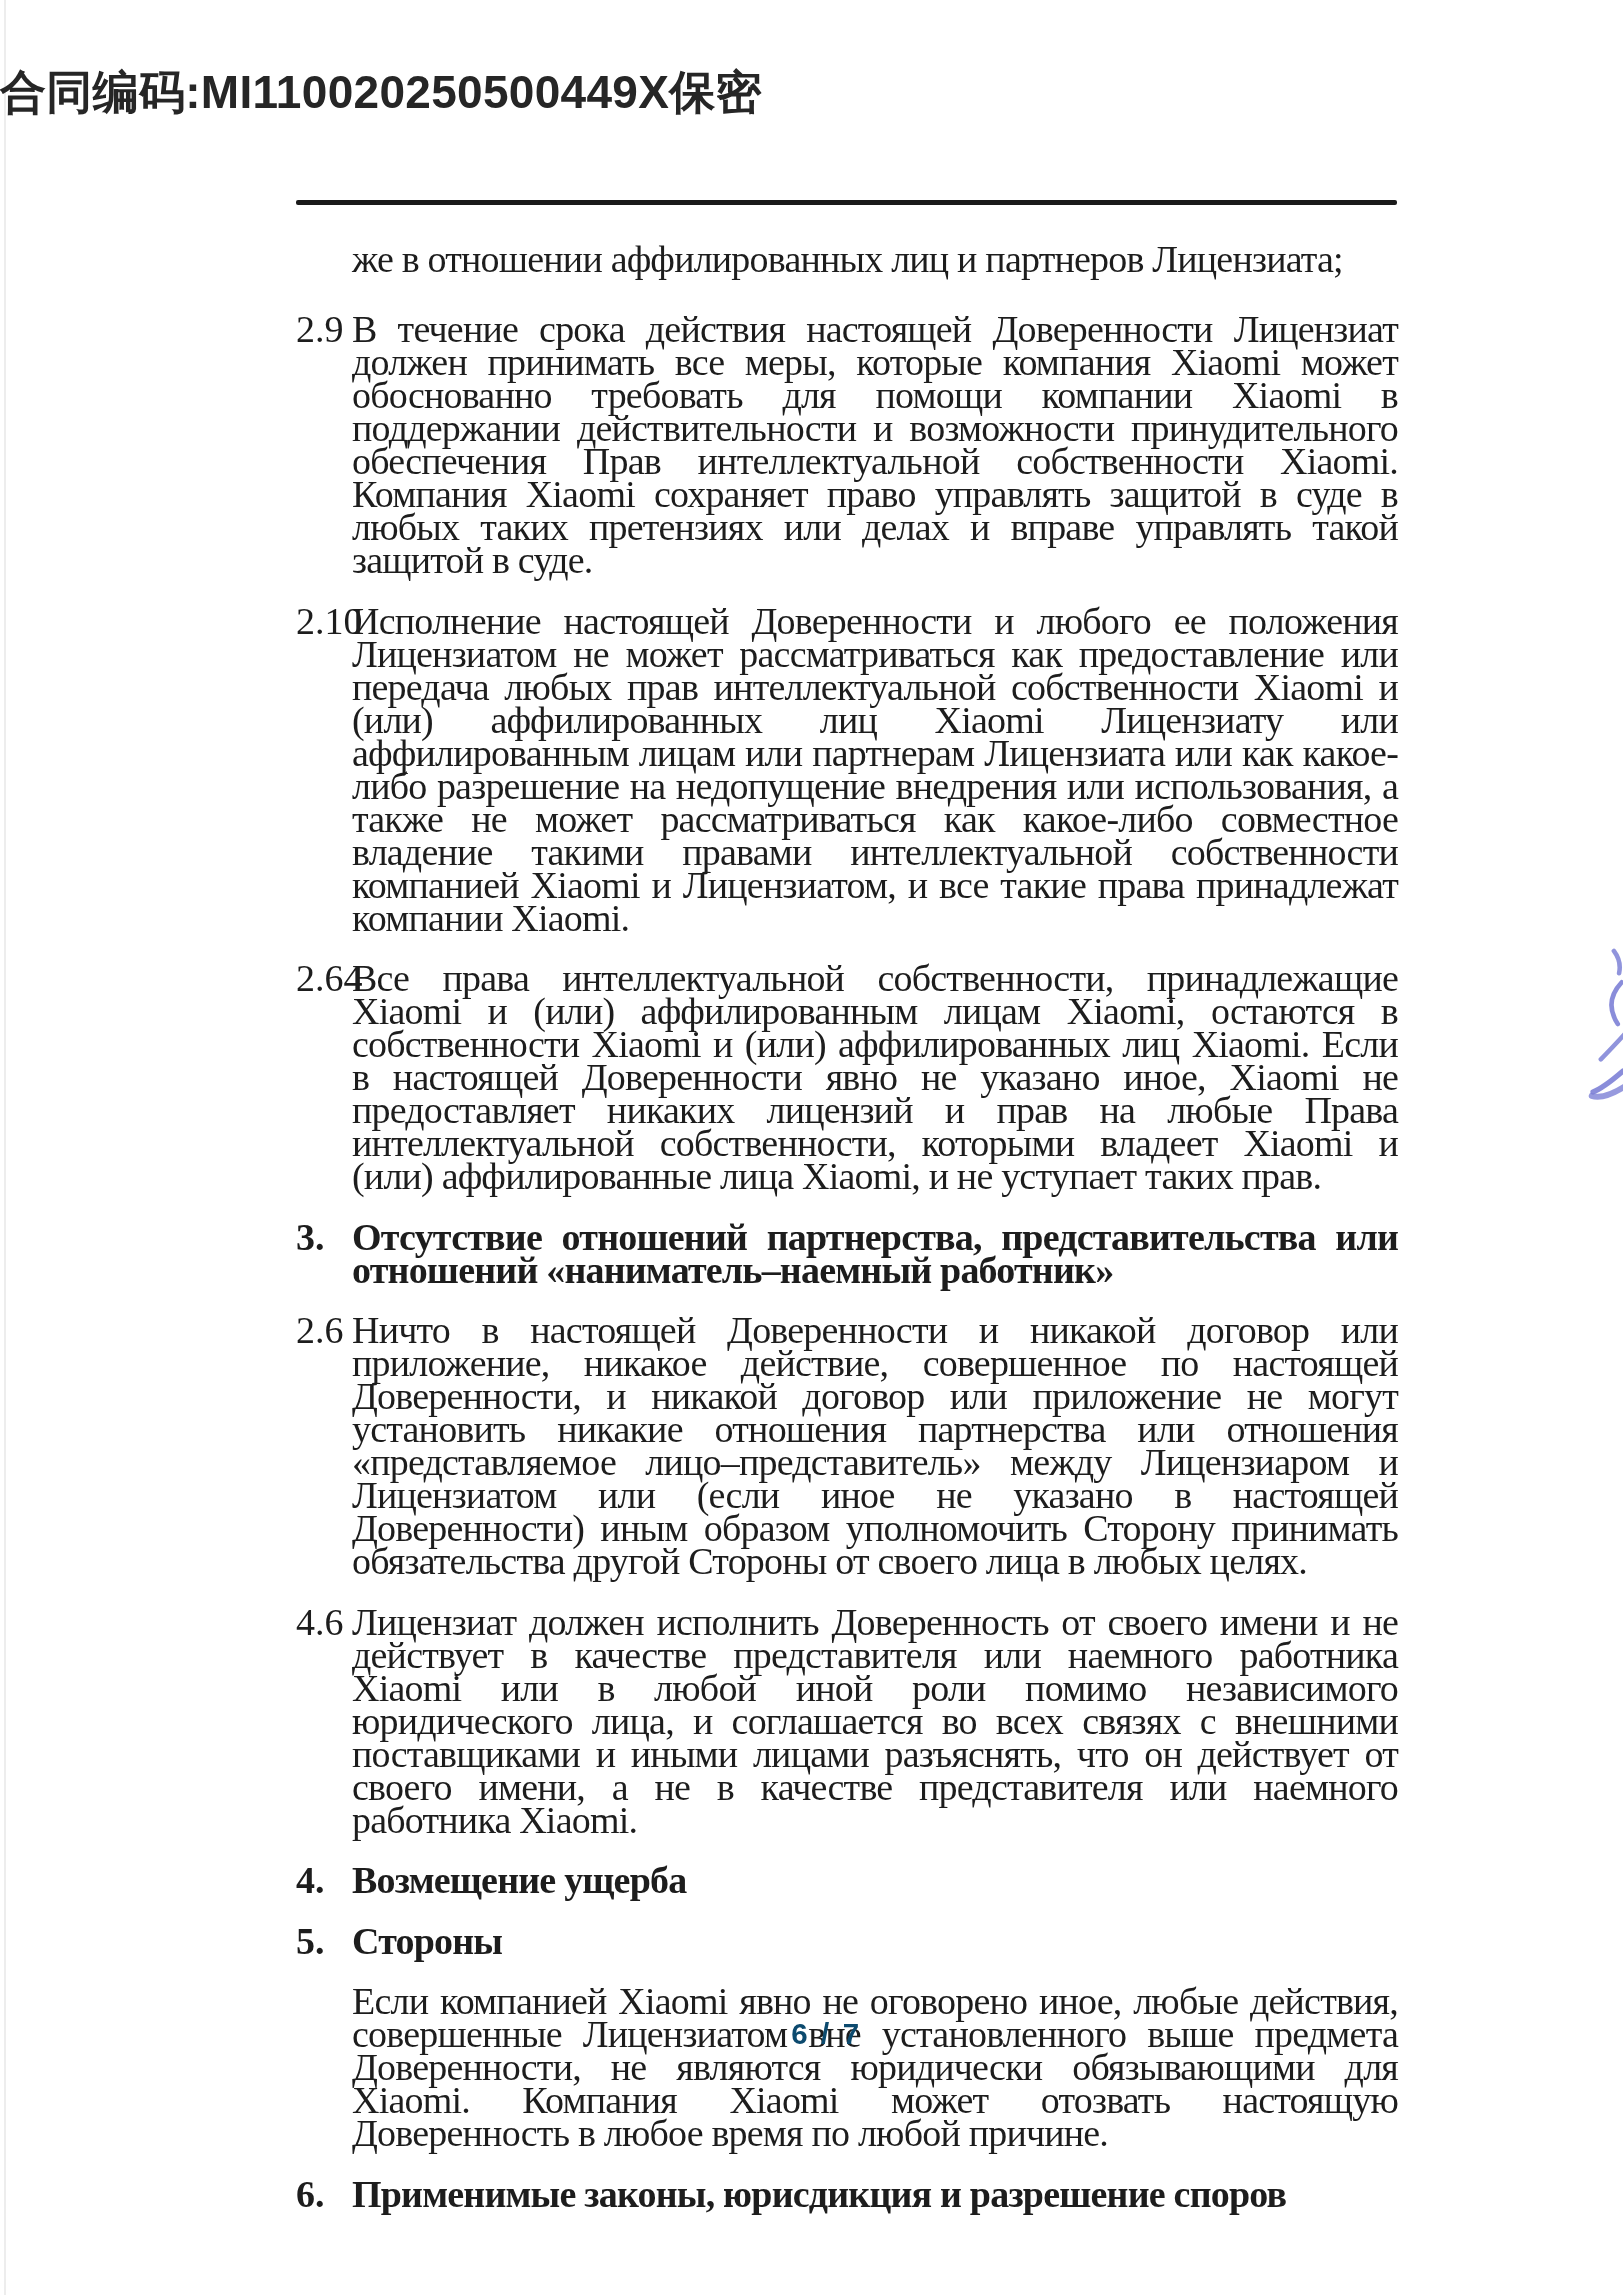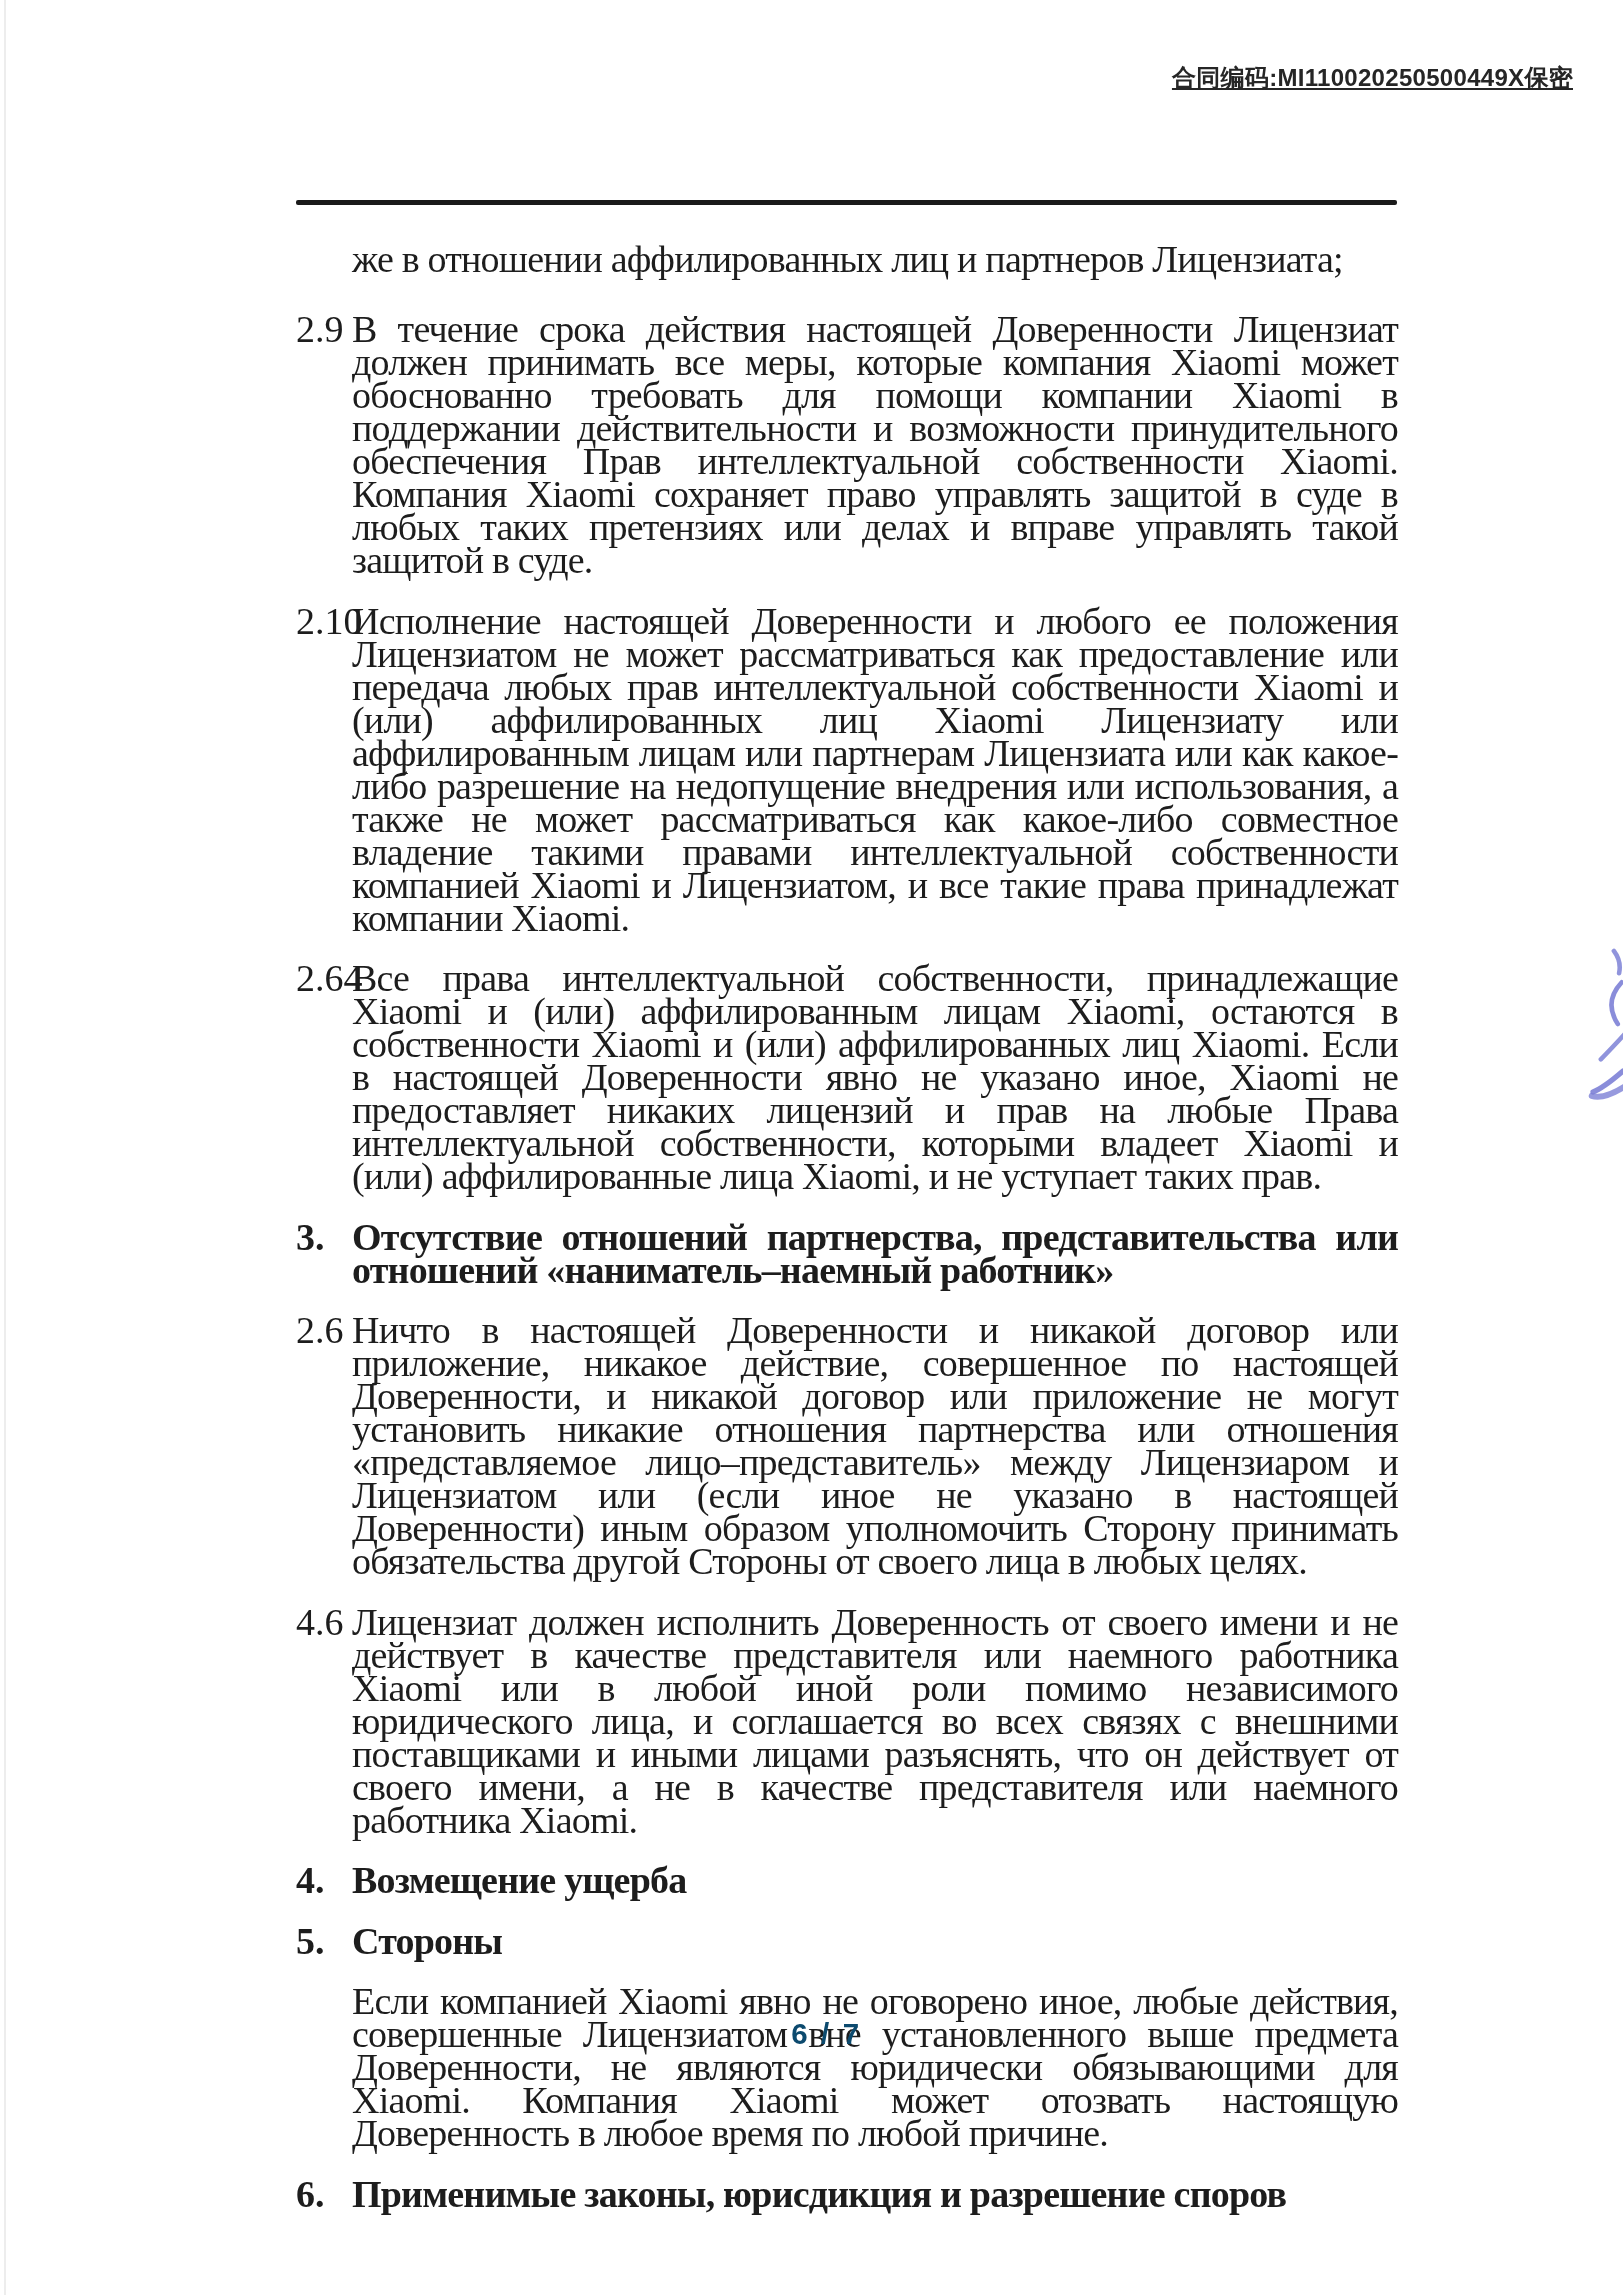--- a/index.html
+++ b/index.html
@@ -22,28 +22,27 @@
     top: 0;
     width: 2px;
     height: 100%;
     background: #ededed;
   }
   .header {
     position: absolute;
     top: 62px;
     left: 0;
     right: 50px;
-    text-align: right;
+    text-align: left;
     font-family: "Liberation Sans", sans-serif;
     font-weight: 600;
-    font-size: 24px;
+    font-size: 46px;
     letter-spacing: 0.3px;
     color: #262626;
     white-space: nowrap;
-    text-decoration: underline;
   }
   .rule {
     position: absolute;
     top: 200px;
     left: 296px;
     width: 1101px;
     height: 4.6px;
     background: #1a1a1a;
     border-radius: 2px;
   }

